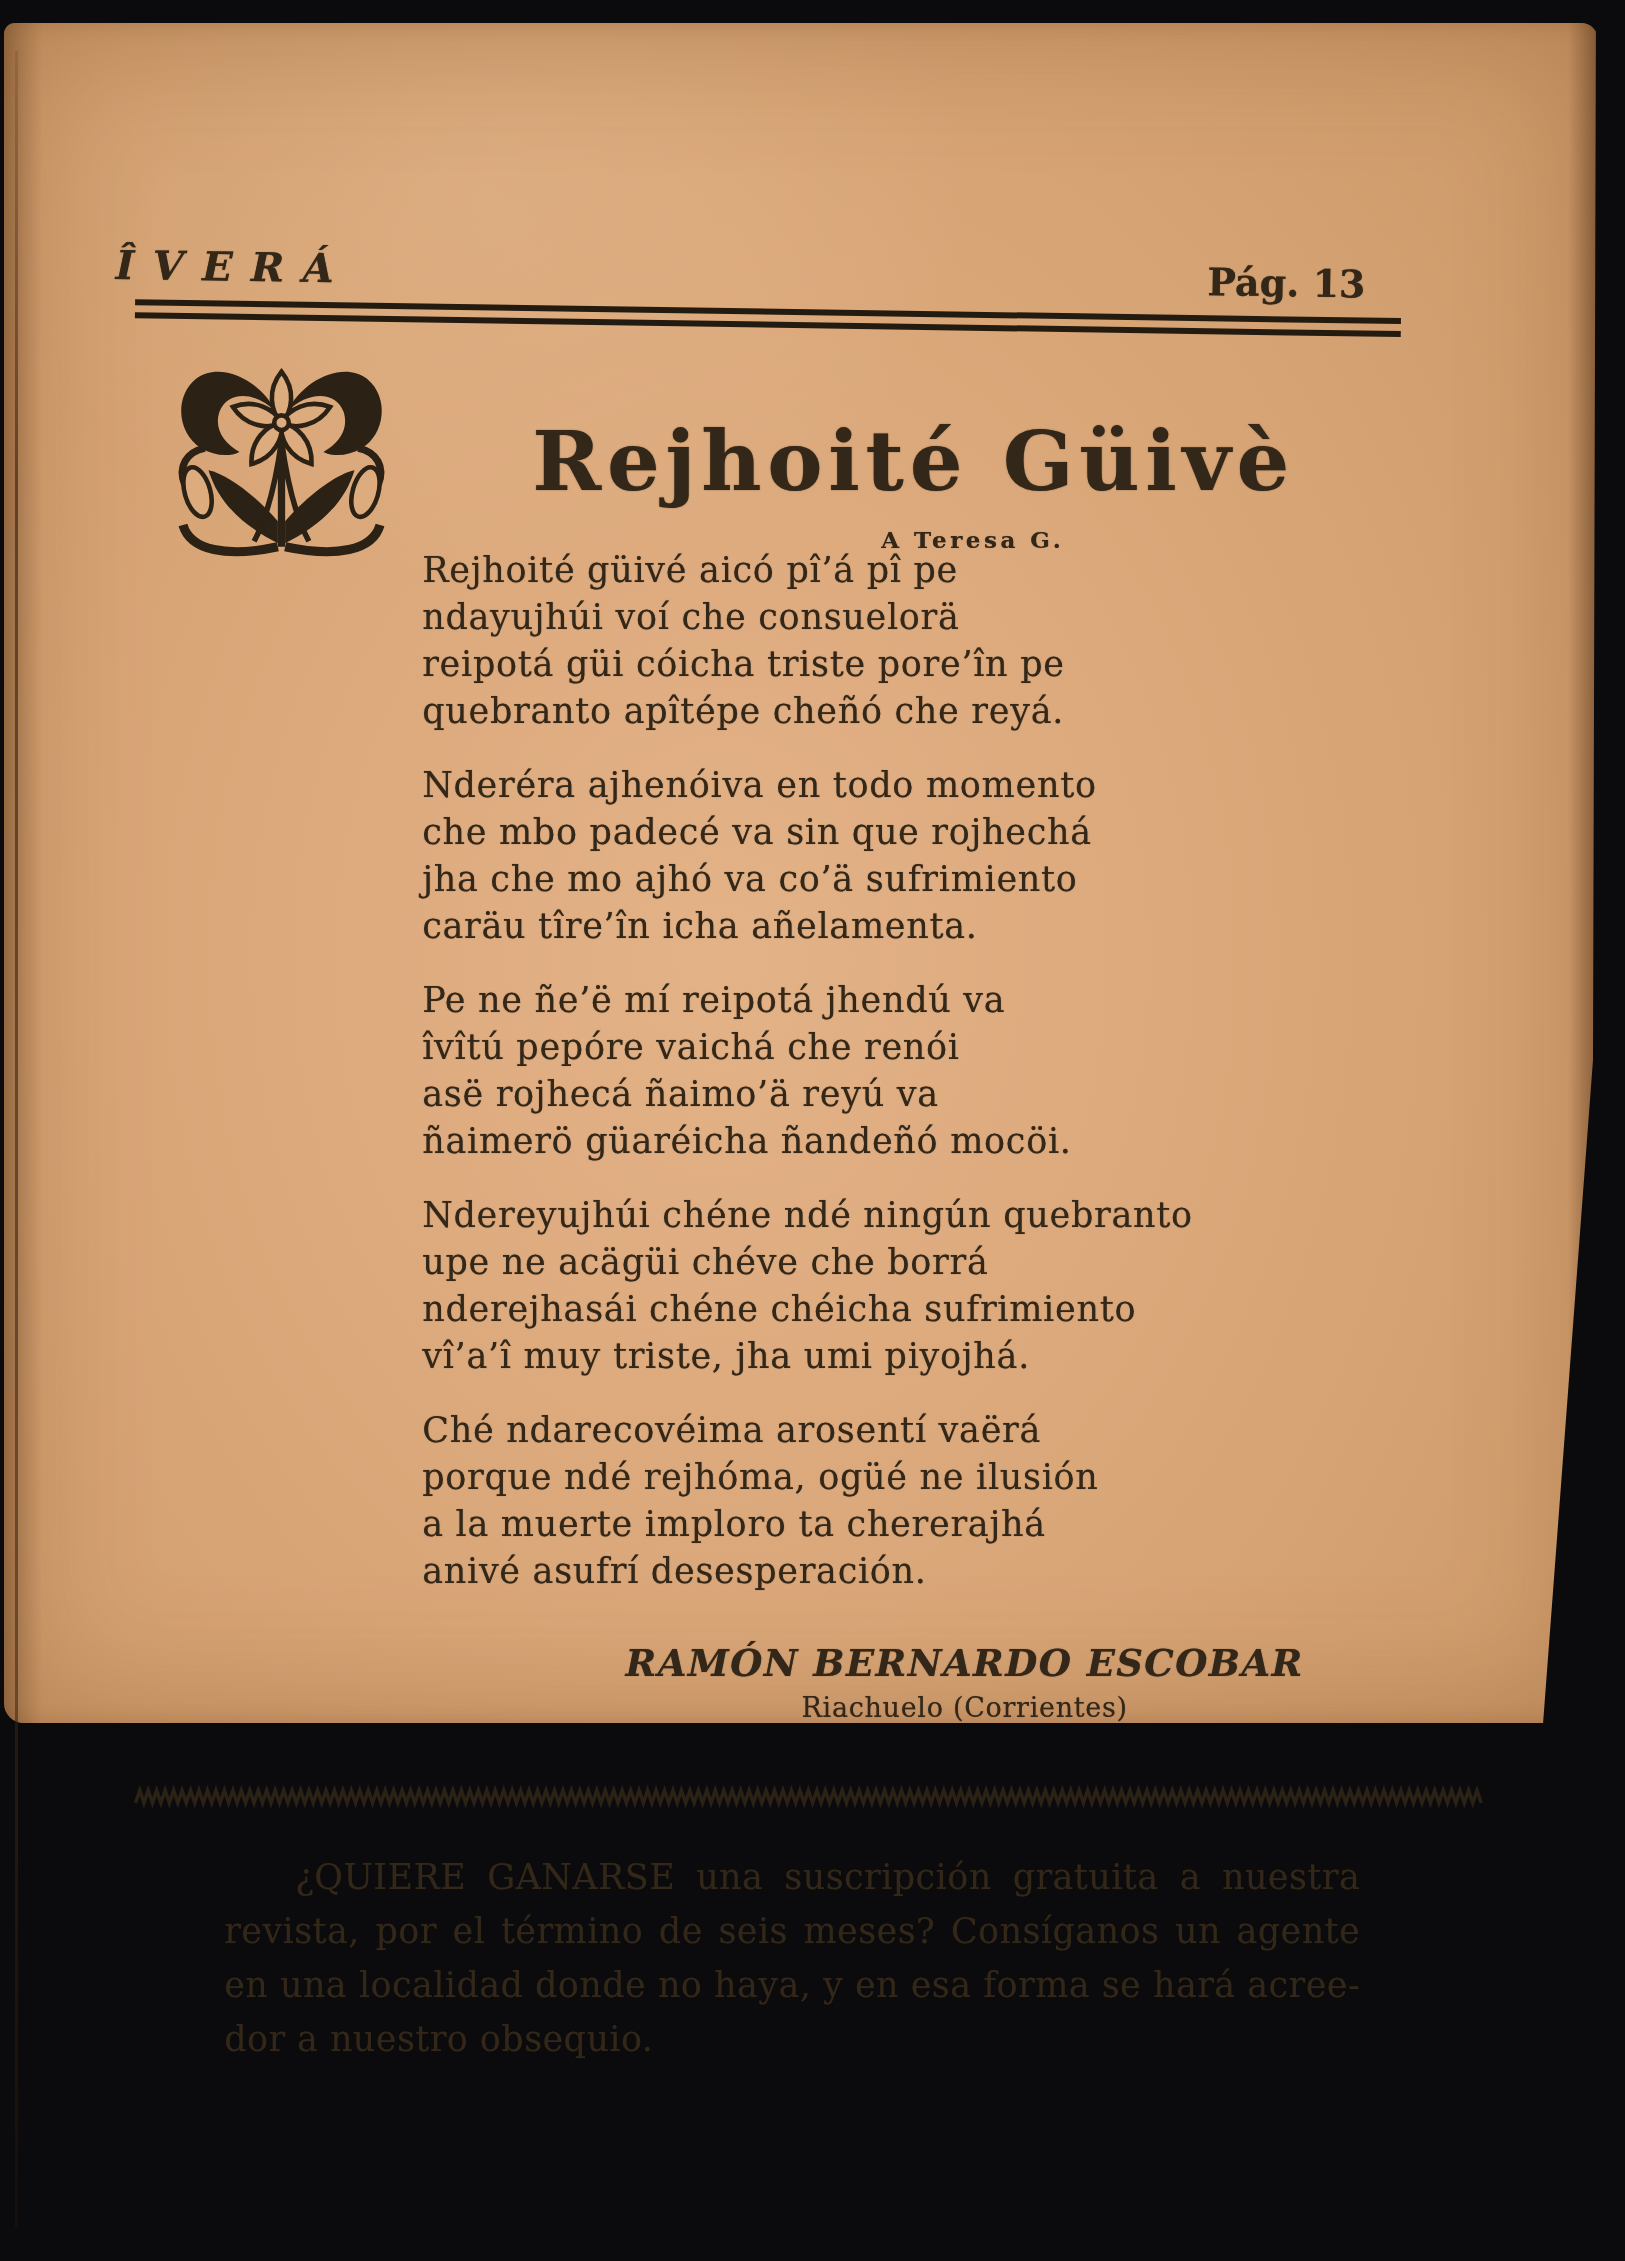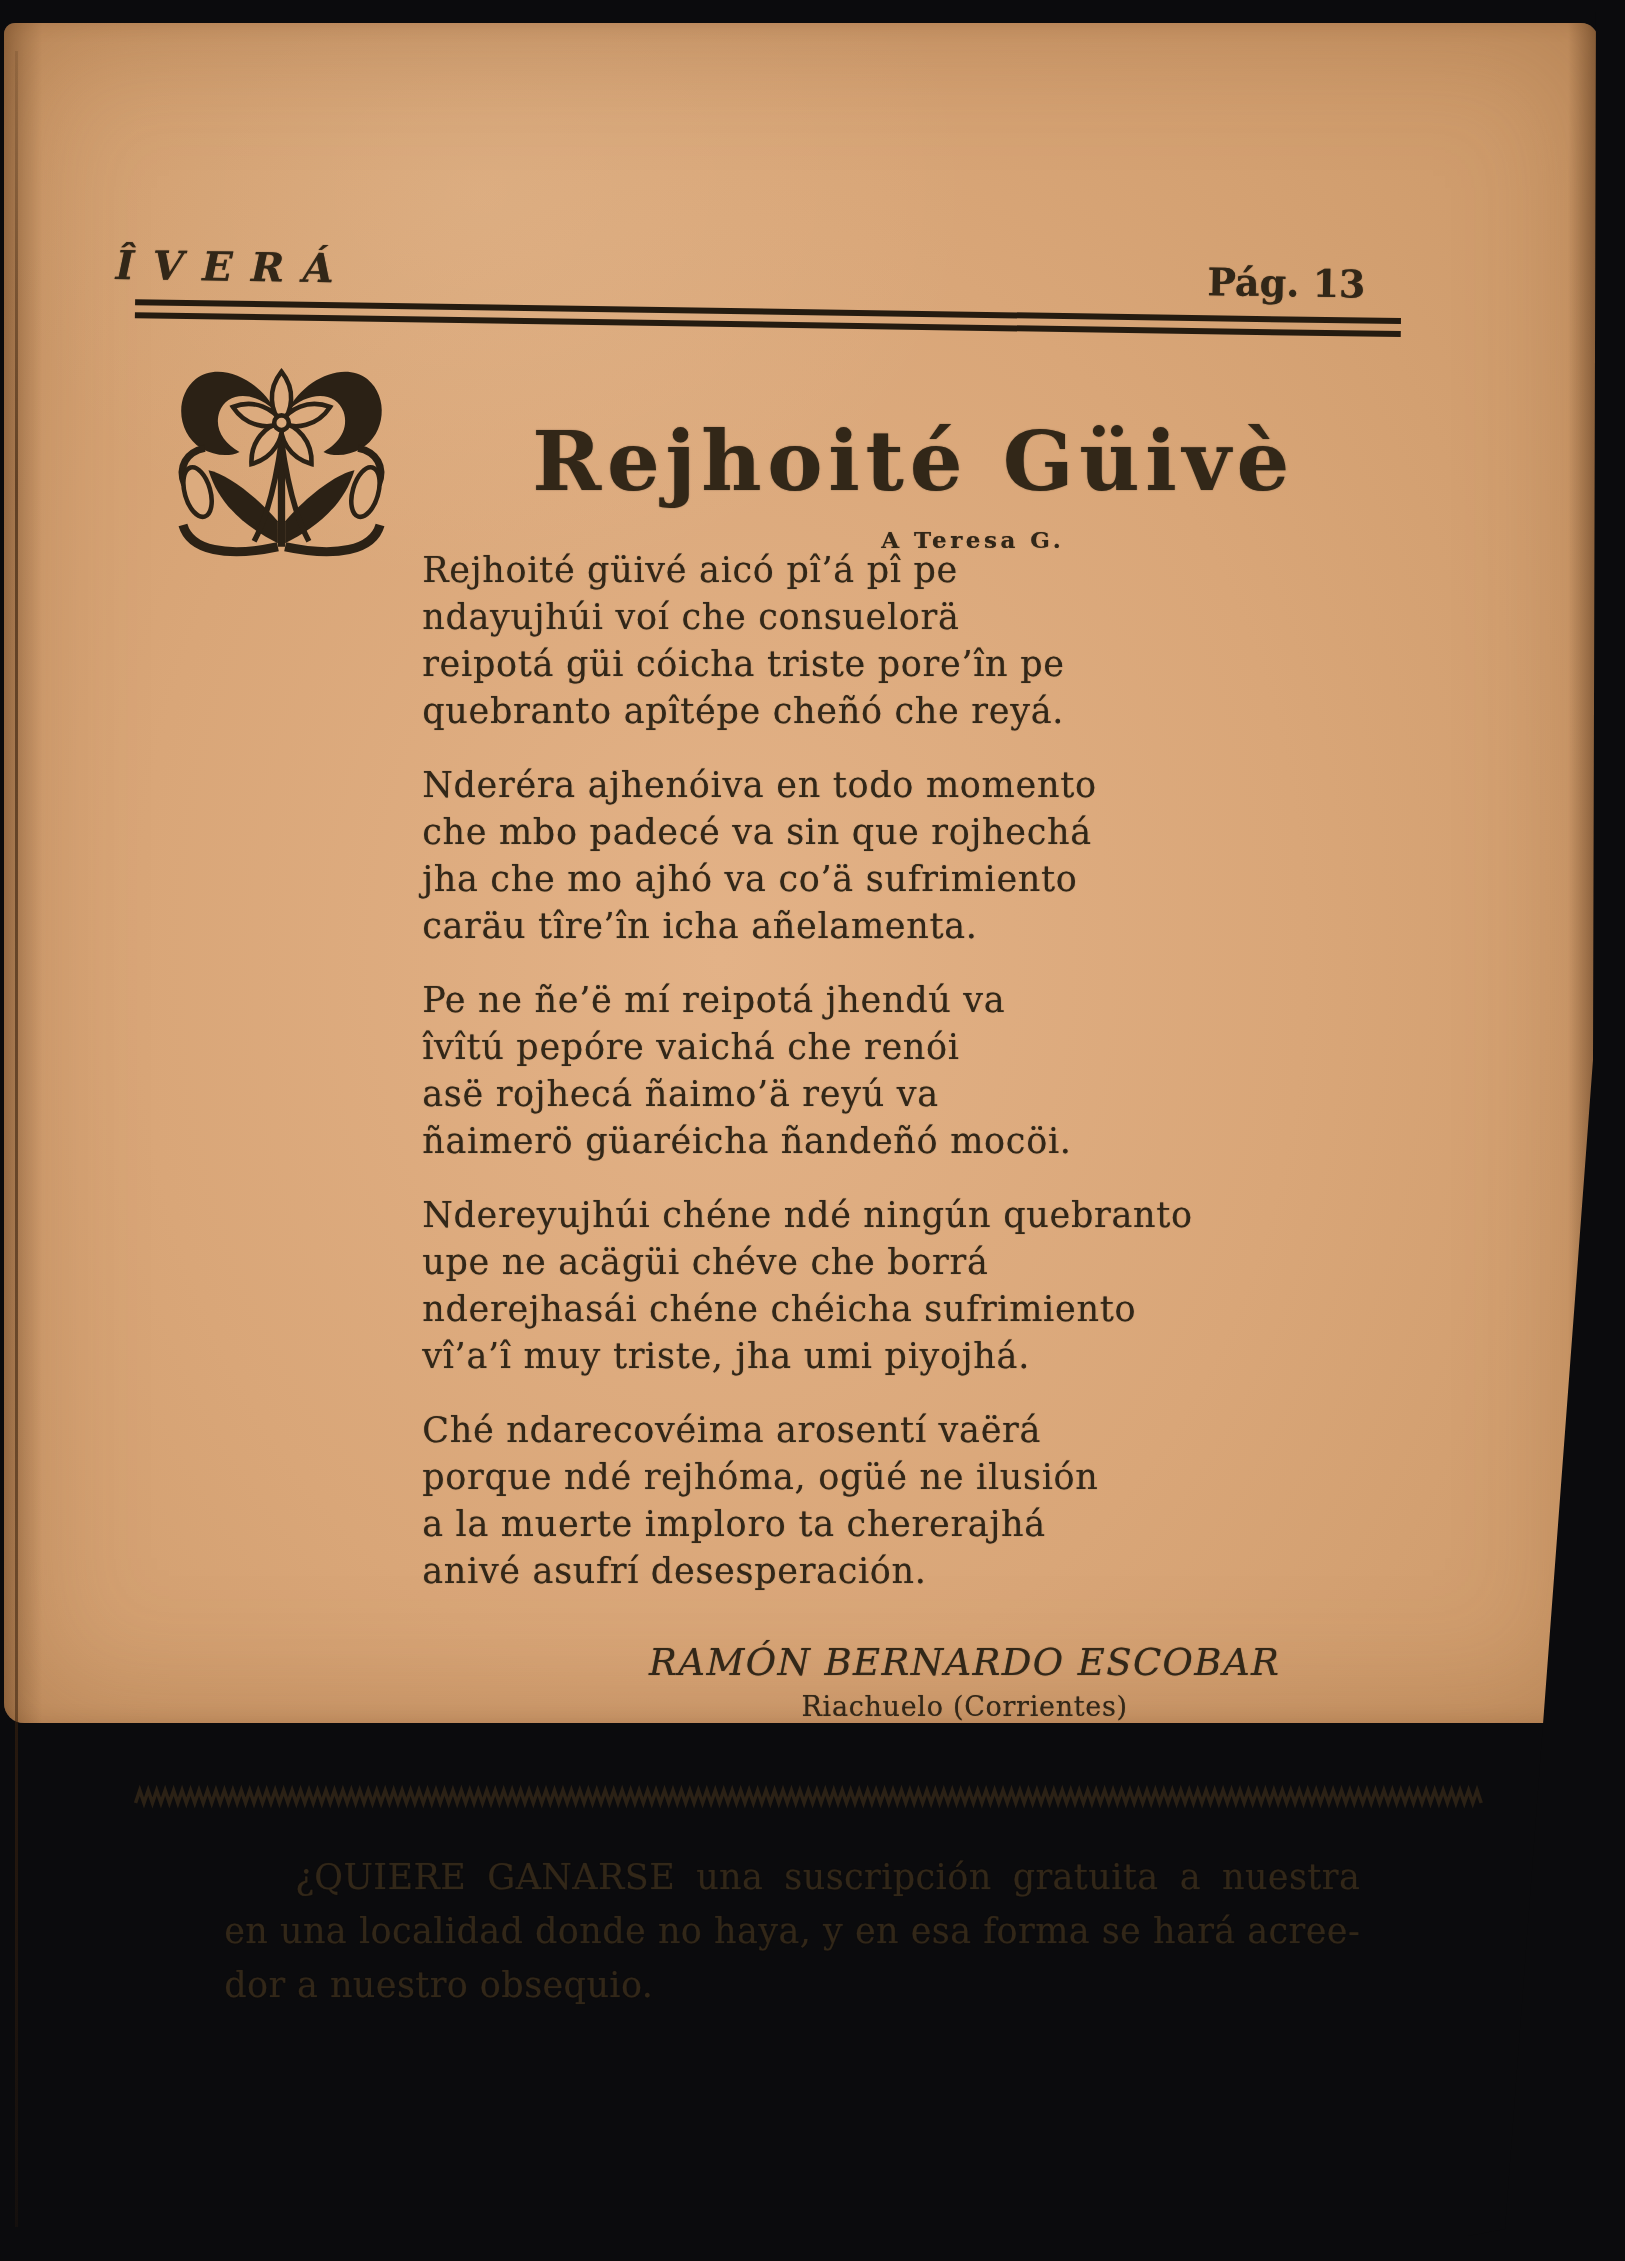--- a/index.html
+++ b/index.html
@@ -65,21 +65,21 @@
     text-shadow:0 0 0.8px rgba(40,30,18,0.6);
   }
   .poem{position:absolute;left:418px;top:524px;width:883px;}
   .stanza{margin-bottom:27px;}
   .poem-line{
     font-size:35px;line-height:47px;letter-spacing:0.7px;white-space:nowrap;
     text-shadow:0 0 1px rgba(45,34,20,0.6);
   }
   .author-block{position:absolute;left:466px;top:1618px;width:989px;text-align:center;}
   .author-name{
-    font-size:37px;font-weight:normal;font-style:italic;letter-spacing:1.4px;
+    font-size:37px;font-weight:bold;font-style:italic;letter-spacing:1.4px;
     text-shadow:0 0 1.1px rgba(40,30,18,0.65);
   }
   .author-location{
     margin-top:7px;font-size:27px;letter-spacing:0.7px;
     text-shadow:0 0 0.8px rgba(40,30,18,0.6);
   }
   .zigzag{position:absolute;left:129px;top:1761px;}
   .footer-ad{position:absolute;left:220px;top:1827px;width:1136px;}
   .footer-line{
     font-size:35px;line-height:54px;letter-spacing:0.4px;
@@ -178,19 +178,20 @@
     <div class="author-name">RAMÓN BERNARDO ESCOBAR</div>
     <div class="author-location">Riachuelo (Corrientes)</div>
   </div>
 
   <svg class="zigzag" width="1355" height="25.4" viewBox="0 0 1918 36">
     <path fill="none" stroke="#2b2115" stroke-width="5" stroke-linejoin="miter" d="M2 27 L8 9 L14 27 L20 9 L26 27 L32 9 L38 27 L44 9 L50 27 L56 9 L62 27 L68 9 L74 27 L80 9 L86 27 L92 9 L98 27 L104 9 L110 27 L116 9 L122 27 L128 9 L134 27 L140 9 L146 27 L152 9 L158 27 L164 9 L170 27 L176 9 L182 27 L188 9 L194 27 L200 9 L206 27 L212 9 L218 27 L224 9 L230 27 L236 9 L242 27 L248 9 L254 27 L260 9 L266 27 L272 9 L278 27 L284 9 L290 27 L296 9 L302 27 L308 9 L314 27 L320 9 L326 27 L332 9 L338 27 L344 9 L350 27 L356 9 L362 27 L368 9 L374 27 L380 9 L386 27 L392 9 L398 27 L404 9 L410 27 L416 9 L422 27 L428 9 L434 27 L440 9 L446 27 L452 9 L458 27 L464 9 L470 27 L476 9 L482 27 L488 9 L494 27 L500 9 L506 27 L512 9 L518 27 L524 9 L530 27 L536 9 L542 27 L548 9 L554 27 L560 9 L566 27 L572 9 L578 27 L584 9 L590 27 L596 9 L602 27 L608 9 L614 27 L620 9 L626 27 L632 9 L638 27 L644 9 L650 27 L656 9 L662 27 L668 9 L674 27 L680 9 L686 27 L692 9 L698 27 L704 9 L710 27 L716 9 L722 27 L728 9 L734 27 L740 9 L746 27 L752 9 L758 27 L764 9 L770 27 L776 9 L782 27 L788 9 L794 27 L800 9 L806 27 L812 9 L818 27 L824 9 L830 27 L836 9 L842 27 L848 9 L854 27 L860 9 L866 27 L872 9 L878 27 L884 9 L890 27 L896 9 L902 27 L908 9 L914 27 L920 9 L926 27 L932 9 L938 27 L944 9 L950 27 L956 9 L962 27 L968 9 L974 27 L980 9 L986 27 L992 9 L998 27 L1004 9 L1010 27 L1016 9 L1022 27 L1028 9 L1034 27 L1040 9 L1046 27 L1052 9 L1058 27 L1064 9 L1070 27 L1076 9 L1082 27 L1088 9 L1094 27 L1100 9 L1106 27 L1112 9 L1118 27 L1124 9 L1130 27 L1136 9 L1142 27 L1148 9 L1154 27 L1160 9 L1166 27 L1172 9 L1178 27 L1184 9 L1190 27 L1196 9 L1202 27 L1208 9 L1214 27 L1220 9 L1226 27 L1232 9 L1238 27 L1244 9 L1250 27 L1256 9 L1262 27 L1268 9 L1274 27 L1280 9 L1286 27 L1292 9 L1298 27 L1304 9 L1310 27 L1316 9 L1322 27 L1328 9 L1334 27 L1340 9 L1346 27 L1352 9 L1358 27 L1364 9 L1370 27 L1376 9 L1382 27 L1388 9 L1394 27 L1400 9 L1406 27 L1412 9 L1418 27 L1424 9 L1430 27 L1436 9 L1442 27 L1448 9 L1454 27 L1460 9 L1466 27 L1472 9 L1478 27 L1484 9 L1490 27 L1496 9 L1502 27 L1508 9 L1514 27 L1520 9 L1526 27 L1532 9 L1538 27 L1544 9 L1550 27 L1556 9 L1562 27 L1568 9 L1574 27 L1580 9 L1586 27 L1592 9 L1598 27 L1604 9 L1610 27 L1616 9 L1622 27 L1628 9 L1634 27 L1640 9 L1646 27 L1652 9 L1658 27 L1664 9 L1670 27 L1676 9 L1682 27 L1688 9 L1694 27 L1700 9 L1706 27 L1712 9 L1718 27 L1724 9 L1730 27 L1736 9 L1742 27 L1748 9 L1754 27 L1760 9 L1766 27 L1772 9 L1778 27 L1784 9 L1790 27 L1796 9 L1802 27 L1808 9 L1814 27 L1820 9 L1826 27 L1832 9 L1838 27 L1844 9 L1850 27 L1856 9 L1862 27 L1868 9 L1874 27 L1880 9 L1886 27 L1892 9 L1898 27 L1904 9 L1910 27"></path>
   </svg>
 
   <div class="footer-ad">
     <div class="footer-line first">¿QUIERE GANARSE una suscripción gratuita a nuestra</div>
+    <div class="footer-line">revista, por el término de seis meses? Consíganos un agente</div>
     <div class="footer-line">en una localidad donde no haya, y en esa forma se hará acree-</div>
     <div class="footer-line last">dor a nuestro obsequio.</div>
   </div>
 </div>
 
 <div class="right-wedge"></div>
 
 
 </body></html>

